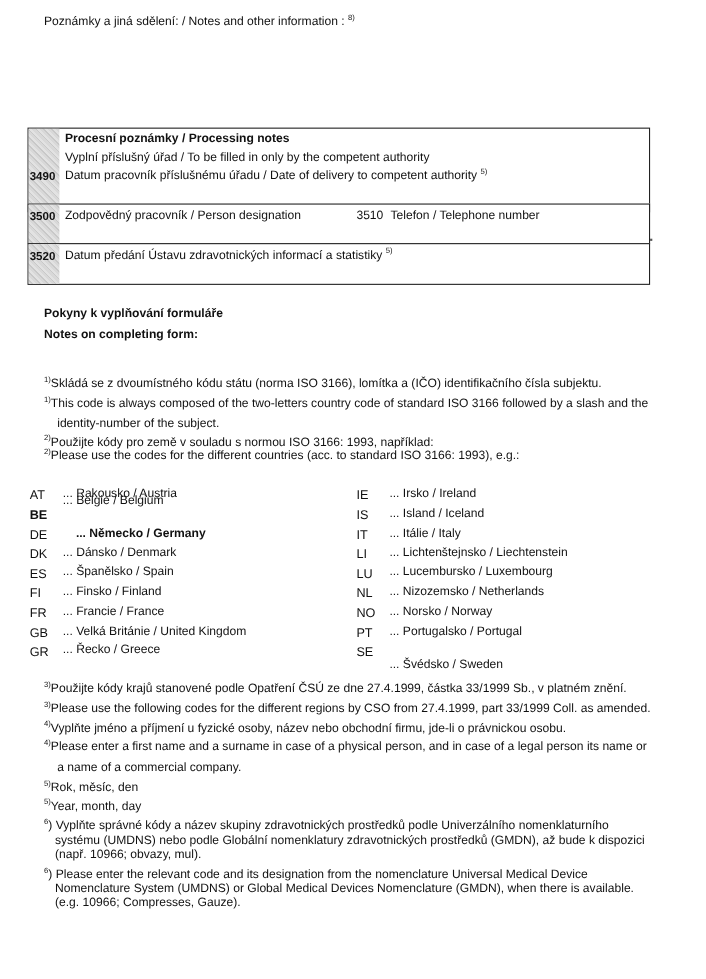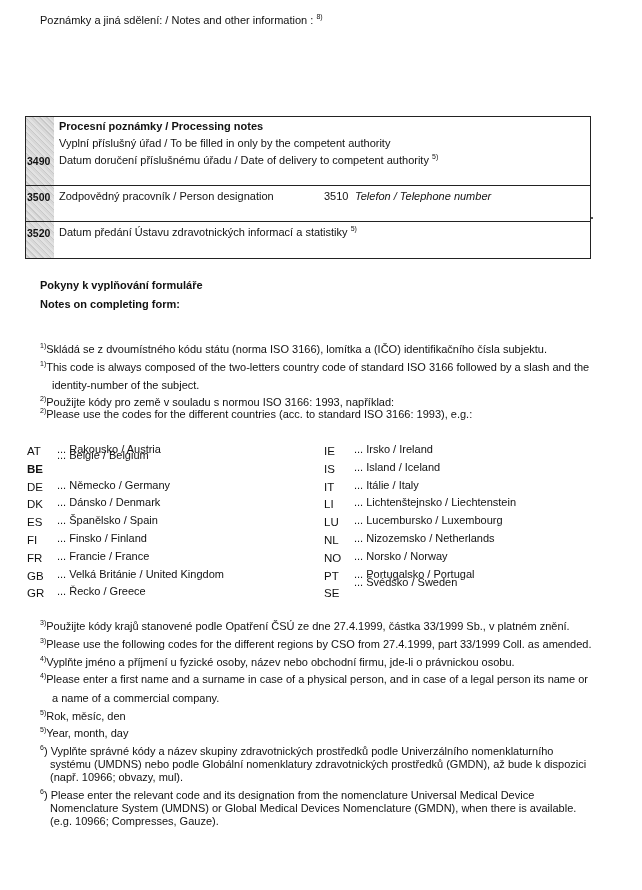--- a/index.html
+++ b/index.html
@@ -32,32 +32,32 @@
   <sup>8)</sup>
 </div>
 <div class="abs" style="left:40px;top:32px;width:550px;height:80px;"></div>
 
 <div class="box box-processing">
   <div class="gutter"></div>
   <div class="row-text bold" style="top:3px;">Procesní poznámky / Processing notes</div>
   <div class="row-text" style="top:20px;">Vyplní příslušný úřad / To be filled in only by the competent authority</div>
   <div class="code" style="top:38px;">3490</div>
   <div class="row-text" style="top:37px;">
-    <span>Datum doručení příslušnému úřadu / Date of delivery to competent authority</span>
+    <span>Datum pracovník příslušnému úřadu / Date of delivery to competent authority</span>
     <sup>5)</sup>
   </div>
   <div class="abs" style="left:30px;top:50px;width:530px;height:16px;"></div>
 </div>
 
 <div class="box box-person">
   <div class="gutter"></div>
   <div class="code" style="top:5px;">3500</div>
   <div class="row-text" style="top:4px;">Zodpovědný pracovník / Person designation</div>
   <div class="abs" style="left:298px;top:4px;font-size:11px;">3510</div>
-  <div class="abs" style="left:329px;top:4px;font-size:11px;font-style:italic;">Telefon / Telephone number</div>
+  <div class="abs" style="left:329px;top:4px;font-size:11px;">Telefon / Telephone number</div>
   <div class="abs" style="left:30px;top:18px;width:260px;height:15px;"></div>
   <div class="abs" style="left:298px;top:18px;width:262px;height:15px;"></div>
   <div class="scan-dot" style="left:565px;top:31px;"></div>
 </div>
 
 <div class="box box-transfer">
   <div class="gutter"></div>
   <div class="code" style="top:5px;">3520</div>
   <div class="row-text" style="top:4px;">
     <span>Datum předání Ústavu zdravotnických informací a statistiky</span>
@@ -82,21 +82,21 @@
 <div class="abs fn" style="top:408px;">
   <sup>2)</sup><span>Please use the codes for the different countries (acc. to standard ISO 3166: 1993), e.g.:</span>
 </div>
 
 <div id="countries-left">
     <div class="abs cc-code" style="left: 27px; top: 445px;">AT</div>
     <div class="abs cc-name" style="left: 57px; top: 443px;">... Rakousko / Austria</div>
     <div class="abs cc-code" style="left: 27px; top: 462.8px; font-weight: bold;">BE</div>
     <div class="abs cc-name" style="left: 57px; top: 449px;">... Belgie / Belgium</div>
     <div class="abs cc-code" style="left: 27px; top: 480.6px;">DE</div>
-    <div class="abs cc-name" style="left: 57px; top: 478.6px;">... Německo / Germany</div>
+    <div class="abs cc-name" style="left: 69px; top: 478.6px; font-weight: bold;">... Německo / Germany</div>
     <div class="abs cc-code" style="left: 27px; top: 498.4px;">DK</div>
     <div class="abs cc-name" style="left: 57px; top: 496.4px;">... Dánsko / Denmark</div>
     <div class="abs cc-code" style="left: 27px; top: 516.2px;">ES</div>
     <div class="abs cc-name" style="left: 57px; top: 514.2px;">... Španělsko / Spain</div>
     <div class="abs cc-code" style="left: 27px; top: 534px;">FI</div>
     <div class="abs cc-name" style="left: 57px; top: 532px;">... Finsko / Finland</div>
     <div class="abs cc-code" style="left: 27px; top: 551.8px;">FR</div>
     <div class="abs cc-name" style="left: 57px; top: 549.8px;">... Francie / France</div>
     <div class="abs cc-code" style="left: 27px; top: 569.6px;">GB</div>
     <div class="abs cc-name" style="left: 57px; top: 567.6px;">... Velká Británie / United Kingdom</div>
@@ -114,21 +114,21 @@
     <div class="abs cc-name" style="left: 354px; top: 496.4px;">... Lichtenštejnsko / Liechtenstein</div>
     <div class="abs cc-code" style="left: 324px; top: 516.2px;">LU</div>
     <div class="abs cc-name" style="left: 354px; top: 514.2px;">... Lucembursko / Luxembourg</div>
     <div class="abs cc-code" style="left: 324px; top: 534px;">NL</div>
     <div class="abs cc-name" style="left: 354px; top: 532px;">... Nizozemsko / Netherlands</div>
     <div class="abs cc-code" style="left: 324px; top: 551.8px;">NO</div>
     <div class="abs cc-name" style="left: 354px; top: 549.8px;">... Norsko / Norway</div>
     <div class="abs cc-code" style="left: 324px; top: 569.6px;">PT</div>
     <div class="abs cc-name" style="left: 354px; top: 567.6px;">... Portugalsko / Portugal</div>
     <div class="abs cc-code" style="left: 324px; top: 587.4px;">SE</div>
-    <div class="abs cc-name" style="left: 354px; top: 576px;">... Švédsko / Sweden</div>
+    <div class="abs cc-name" style="left: 354px; top: 598px;">... Švédsko / Sweden</div>
   </div>
 
 <div class="abs fn" style="top:620px;">
   <sup>3)</sup><span>Použijte kódy krajů stanovené podle Opatření ČSÚ ze dne 27.4.1999, částka 33/1999 Sb., v platném znění.</span>
 </div>
 <div class="abs fn" style="top:638px;">
   <sup>3)</sup><span>Please use the following codes for the different regions by CSO from 27.4.1999, part 33/1999 Coll. as amended.</span>
 </div>
 <div class="abs fn" style="top:656px;">
   <sup>4)</sup><span>Vyplňte jméno a příjmení u fyzické osoby, název nebo obchodní firmu, jde-li o právnickou osobu.</span>

